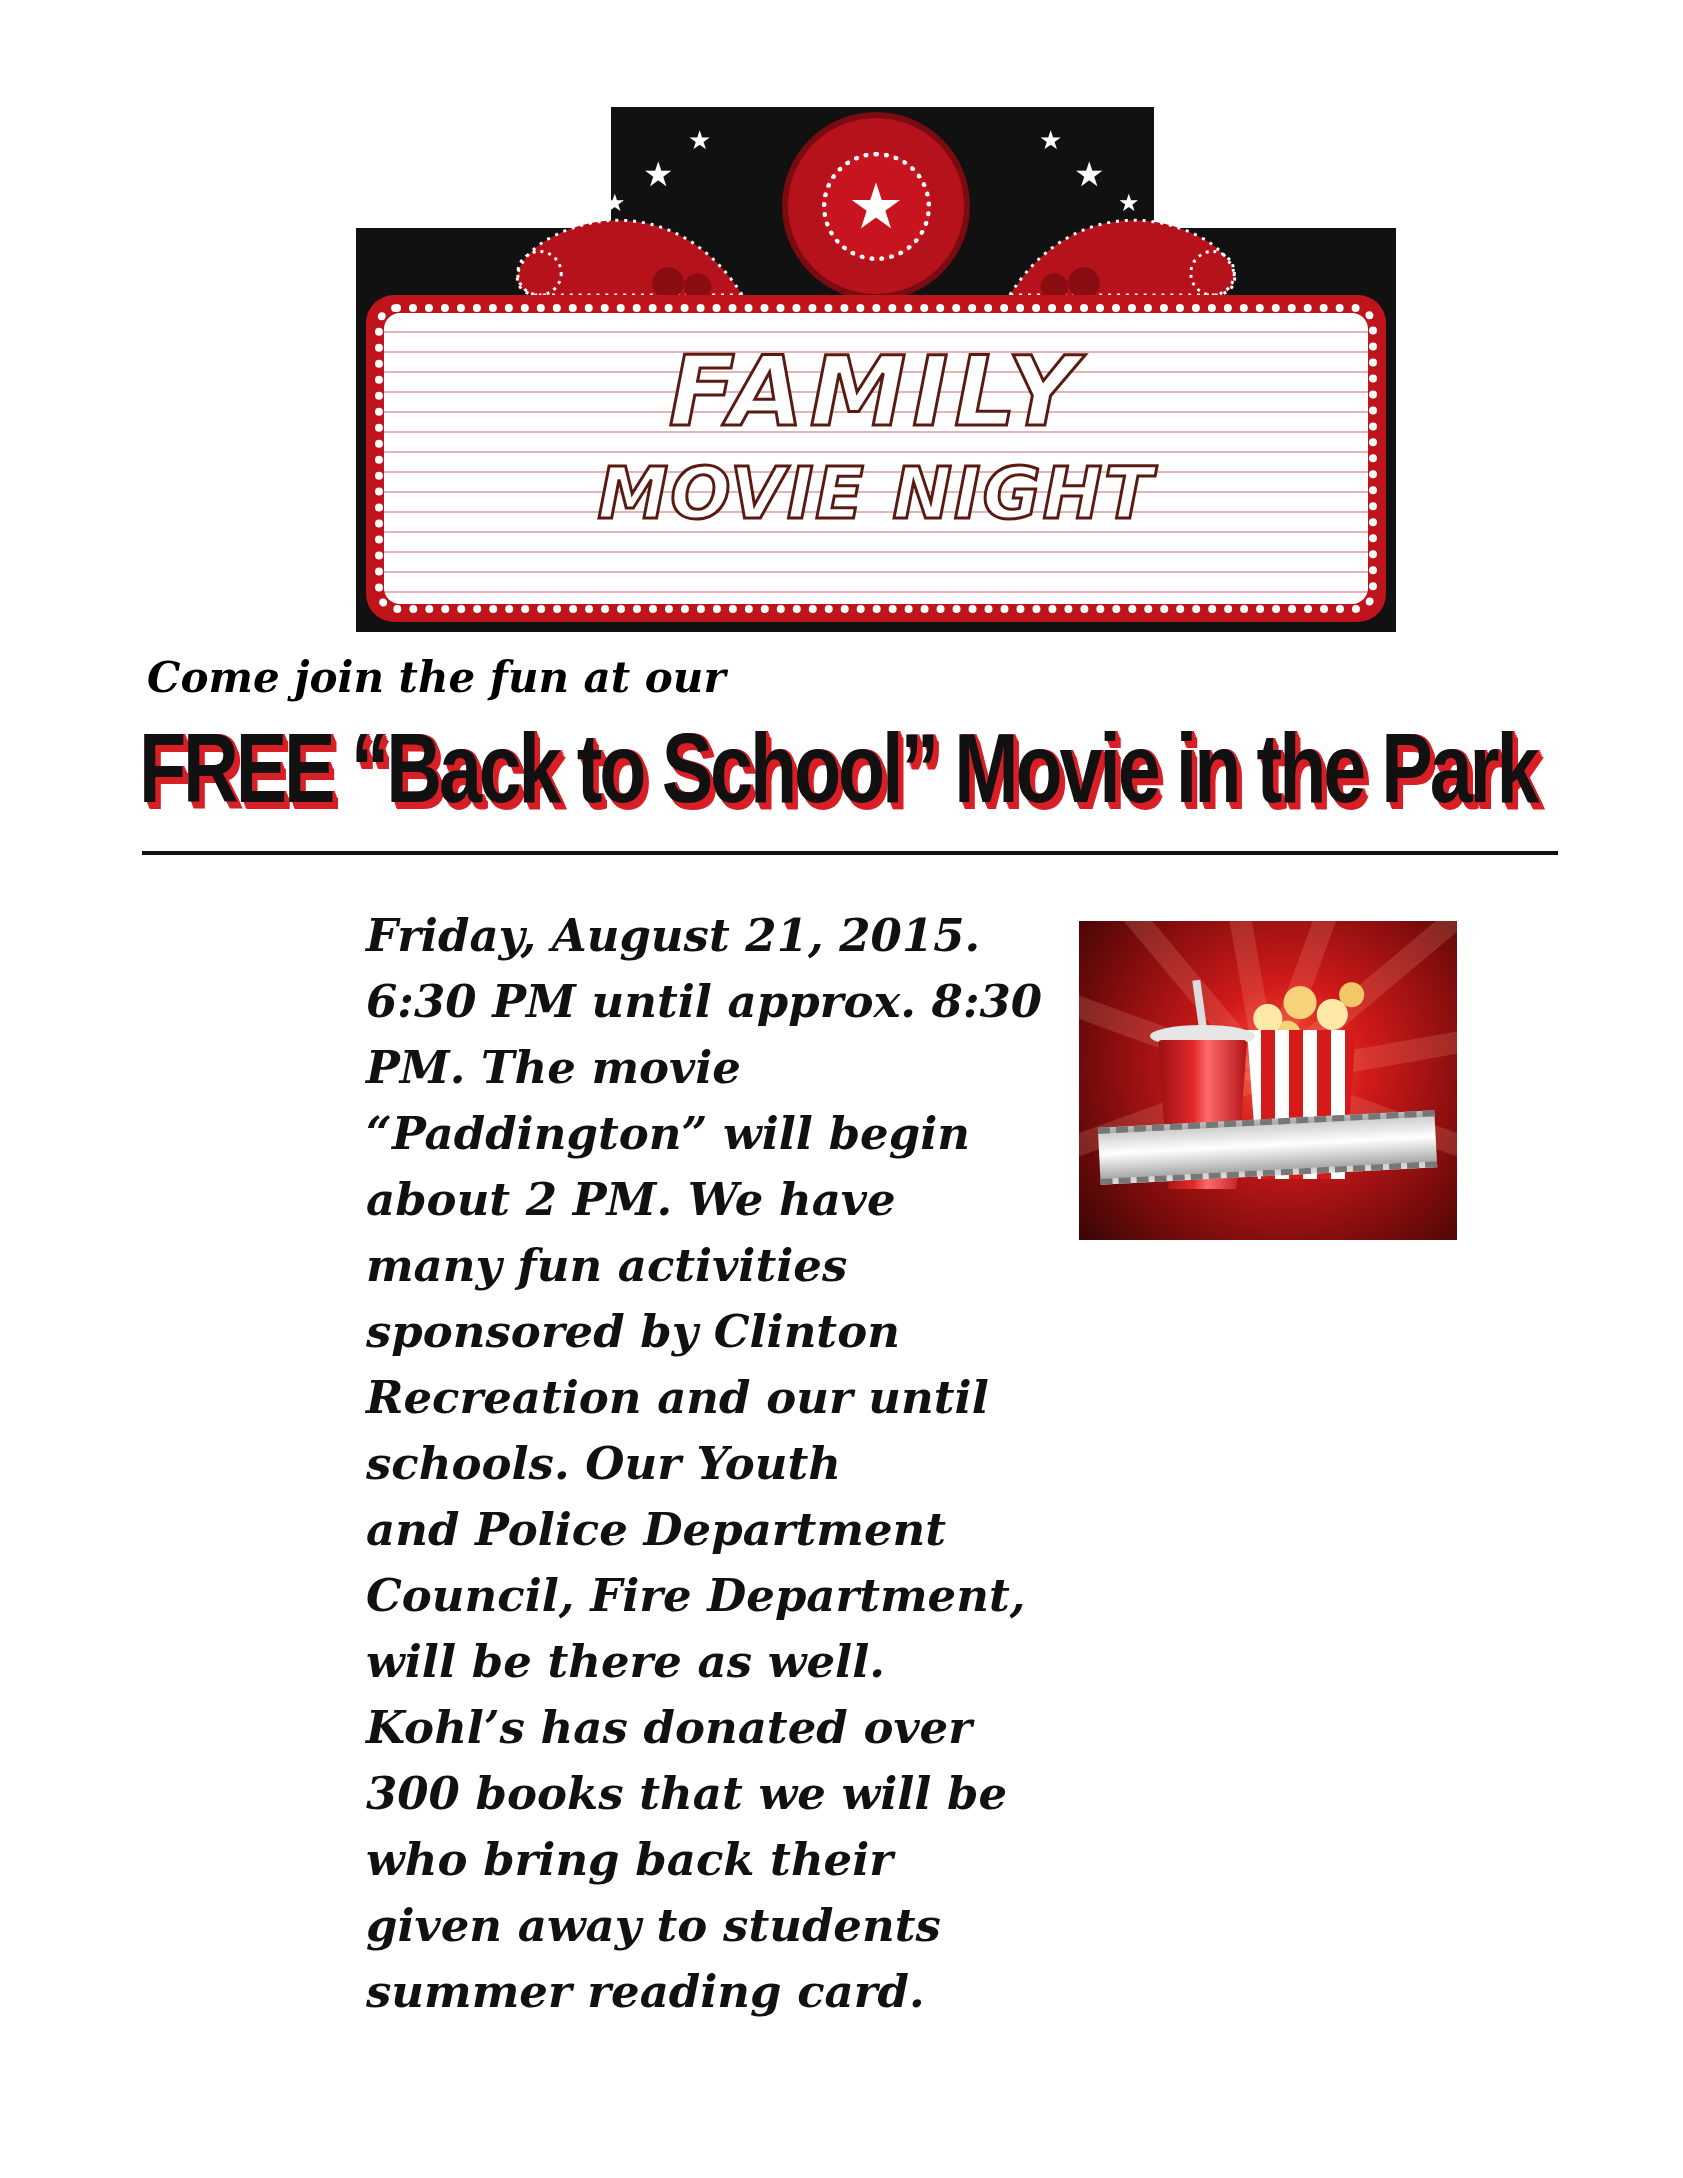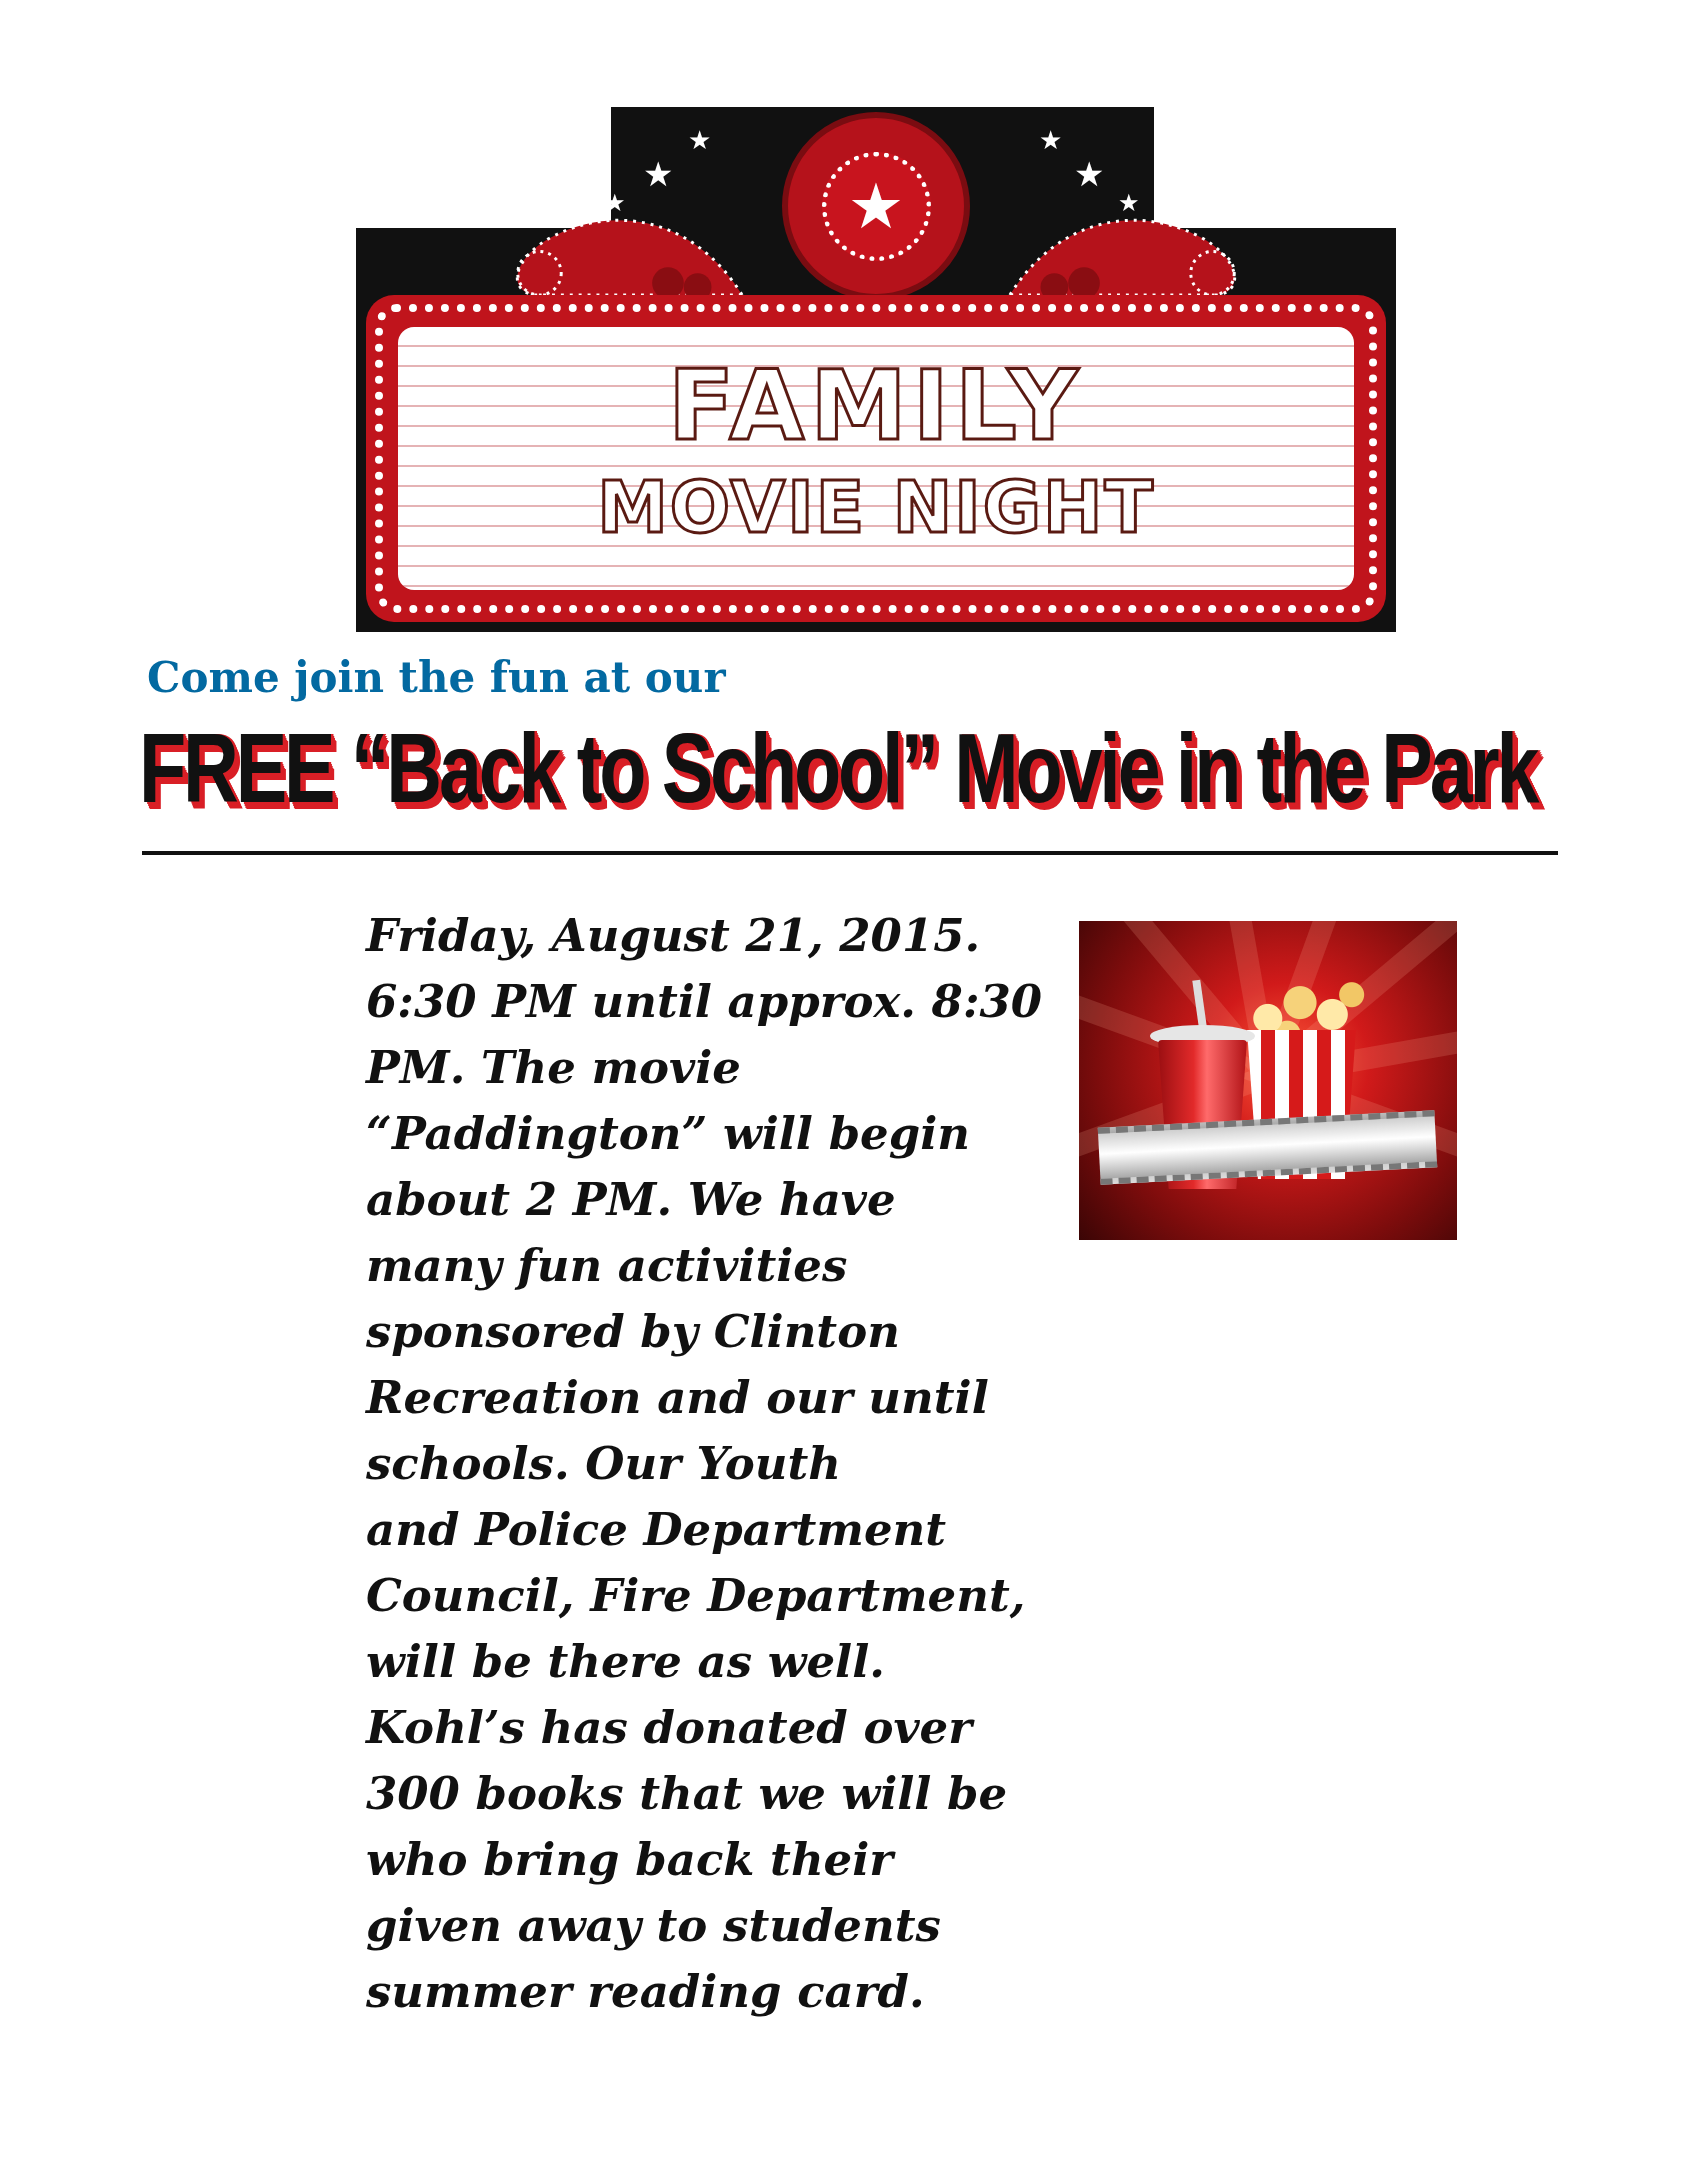--- a/index.html
+++ b/index.html
@@ -22,21 +22,21 @@
       display:flex; align-items:center; justify-content:center;
     }
     .mq-medallion .inner {
       width: 109px; height: 109px; border-radius: 50%; background: #c8141e;
       border: 5px dotted #fff; box-sizing: border-box; display:flex; align-items:center; justify-content:center;
       color: #fff; font-size: 63px; line-height: 1;
     }
     .mq-star { position: absolute; color: #fff; font-size: 34px; line-height: 1; }
     .mq-board {
       position: absolute; left: 10px; top: 188px; width: 1020px; height: 327px;
-      background: #c0141c; border-radius: 28px; box-sizing: border-box; padding: 32px;
+      background: #c0141c; border-radius: 28px; box-sizing: border-box; padding: 18px; font-style: italic;
     }
     .mq-bulbs {
       position: absolute; inset: 9px; border-radius: 22px;
       border: 8px dotted #fff; box-sizing: border-box;
     }
     .mq-inner {
       position: relative; width: 100%; height: 100%; background: #fff; border-radius: 16px;
       box-sizing: border-box; overflow: hidden;
       background-image: repeating-linear-gradient(to bottom, #fff 0, #fff 18px, #e5b3b5 18px, #e5b3b5 20px);
     }
@@ -45,21 +45,21 @@
       font-family: "DejaVu Sans", sans-serif; font-weight: bold; color: #5a1a12;
       letter-spacing: 6px; -webkit-text-stroke: 2px #5a1a12; color: transparent;
     }
     .mq-line1 { top: 22px; font-size: 97px; }
     .mq-line2 { top: 139px; font-size: 71px; letter-spacing: 2px; }
     .mq-line1 span, .mq-line2 span { color: #fff; -webkit-text-stroke: 3px #5a1a12; }
 
     
     .tagline {
       position: absolute; left: 147px; top: 653px; font-family: "DejaVu Serif", serif;
-      font-weight: bold; font-size: 42px; color: #0369a1;
+      font-style: italic; font-weight: bold; font-size: 42px; color: #000000;
     }
     .headline {
       position: absolute; left: 139px; top: 718px; width: 1426px;
       font-family: "Liberation Sans", sans-serif; font-weight: bold;
       font-size: 99px; line-height: 1; color: #111; letter-spacing: -4px;
       transform: scaleX(0.78); transform-origin: left top; white-space: nowrap;
       text-shadow: 3px 0 0 #d91f26, 4px 2px 0 #d91f26, 5px 4px 0 #d91f26, 6px 6px 0 #d91f26, 7px 7px 0 #d91f26;
     }
     .rule { position: absolute; left: 142px; top: 851px; width: 1416px; height: 4px; background: #111; }
 

